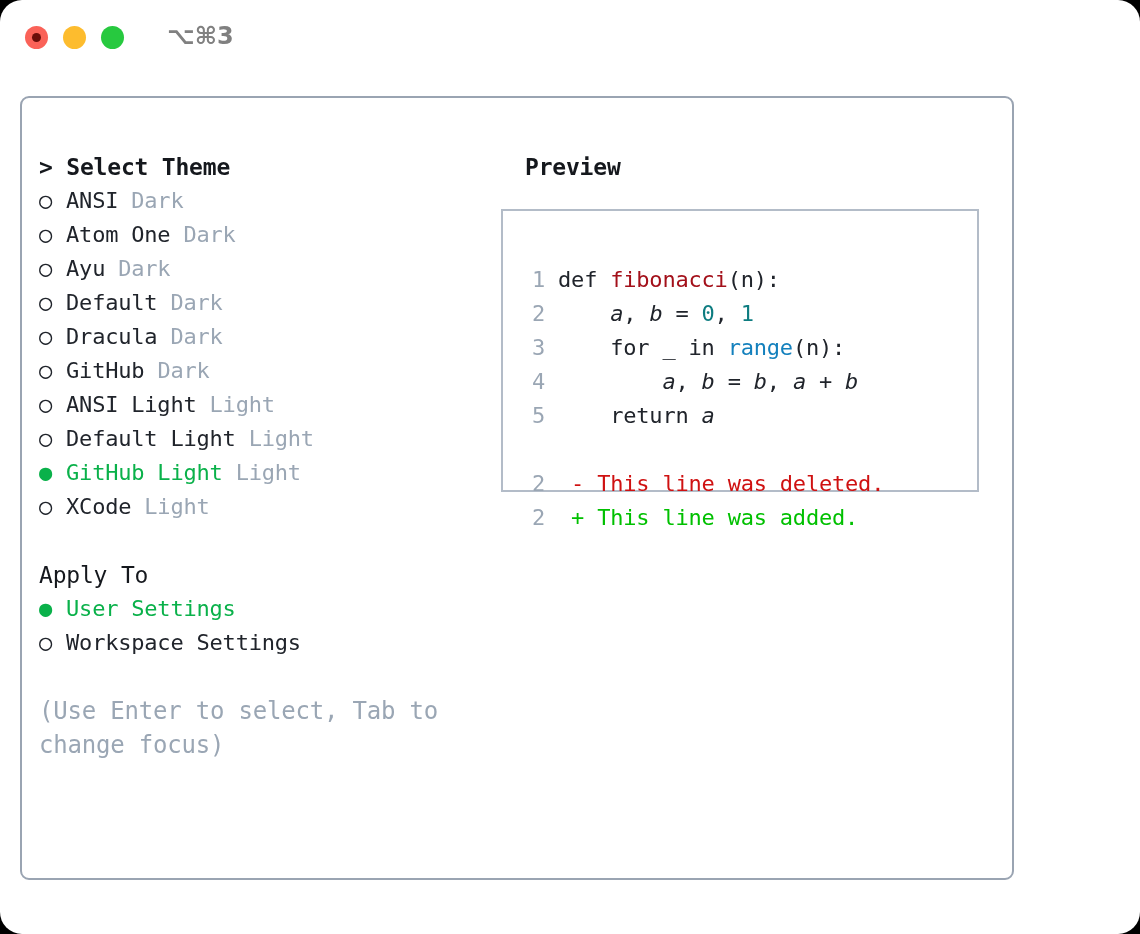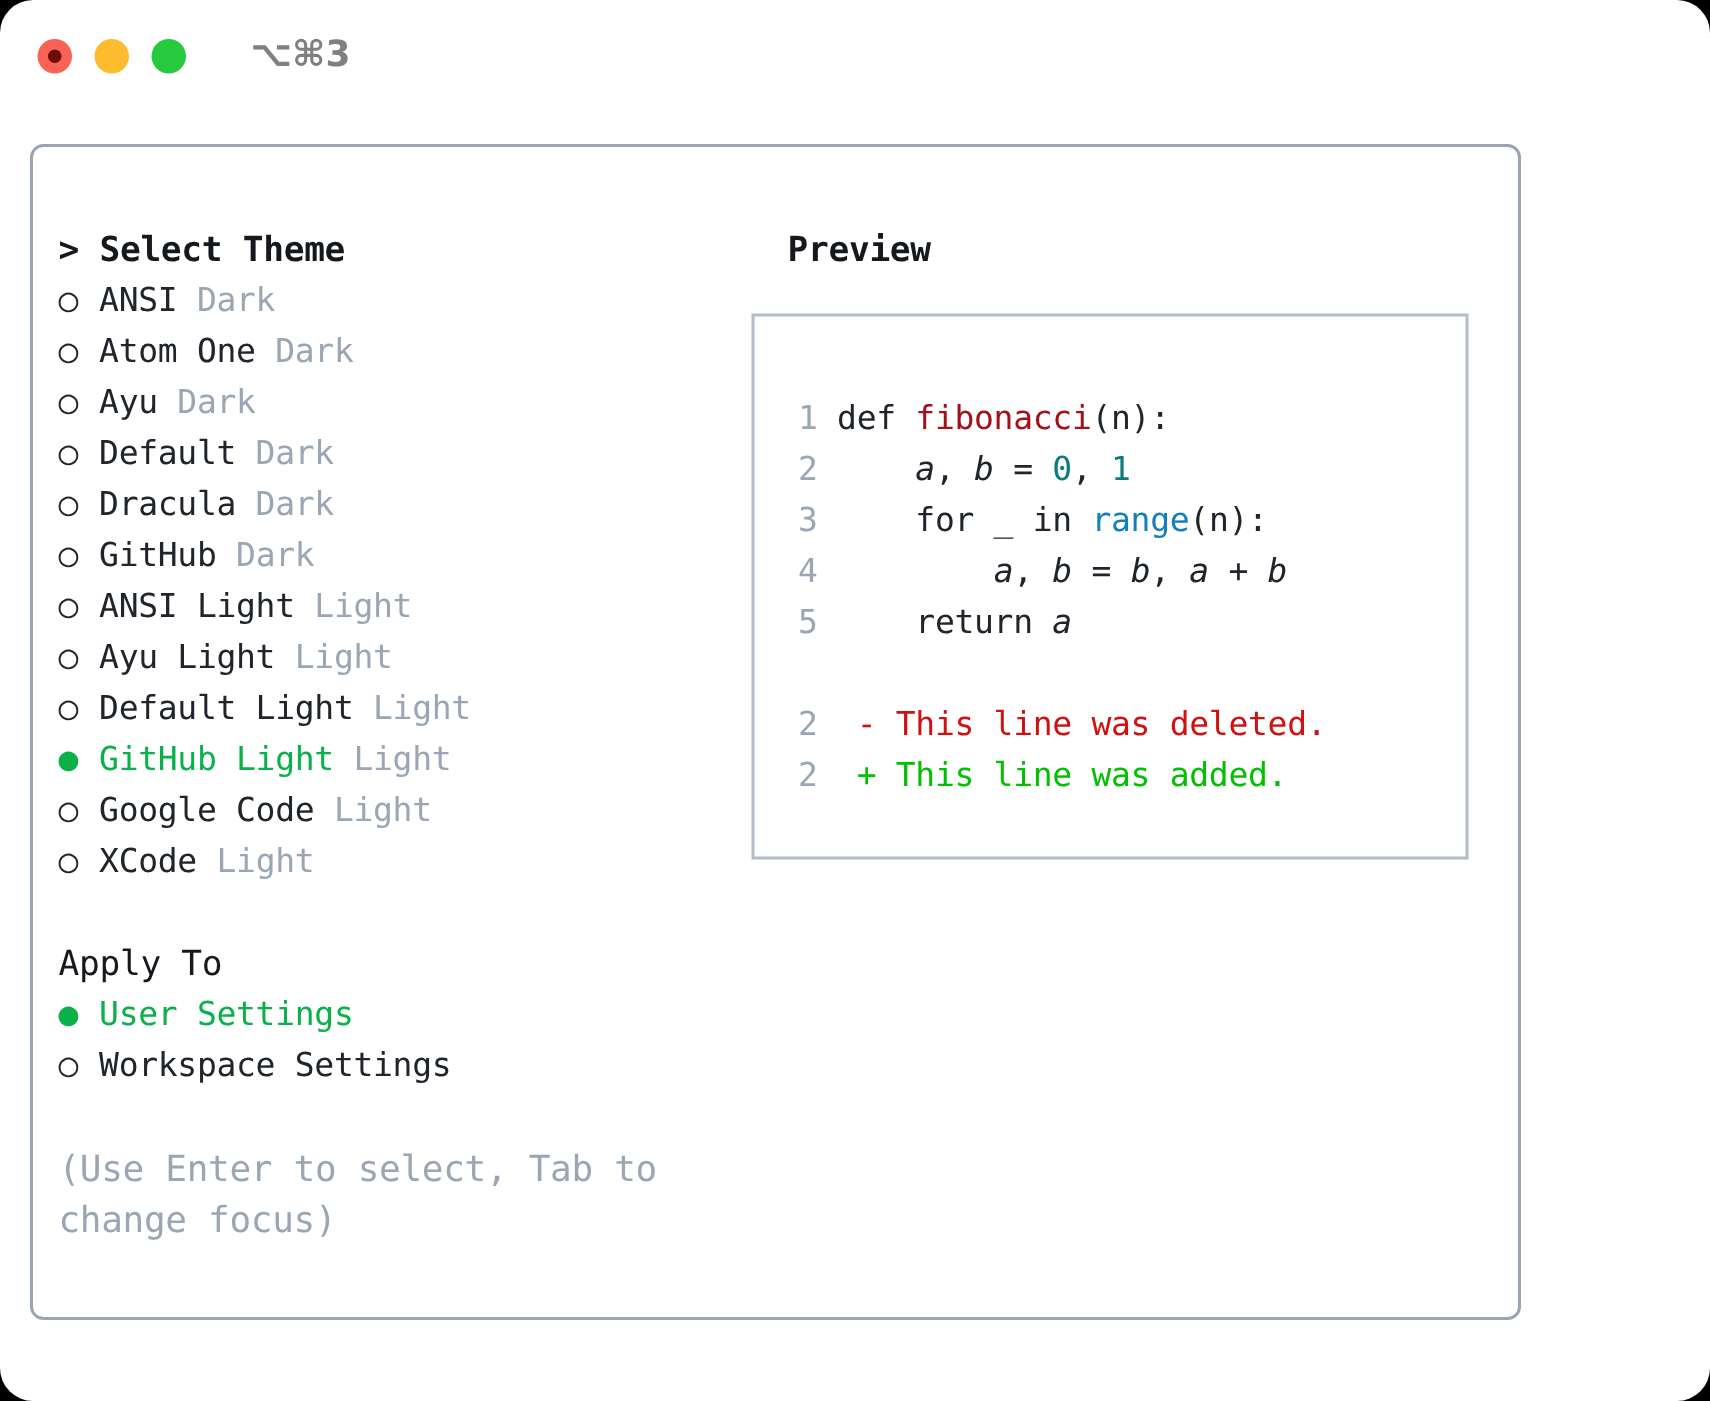--- a/index.html
+++ b/index.html
@@ -145,21 +145,21 @@
     font-size: 23px;
     font-weight: bold;
     color: #15181d;
     line-height: 34px;
     letter-spacing: -0.2px;
     margin-left: 24px;
   }
   .preview-box {
     margin-top: 25px;
     width: 478px;
-    height: 364px;
+    height: 283px;
     border: 2px solid #b3bcc8;
     box-sizing: border-box;
     background: #ffffff;
     padding: 52px 0 0 18px;
   }
   .code-line {
     font-size: 22px;
     line-height: 34px;
     white-space: pre;
     color: #20242b;
@@ -204,24 +204,22 @@
       <div class="section-head">&gt; Select Theme</div>
 
       <div id="theme-list">
           <div class="opt"><span class="bullet">○</span><span> ANSI </span><span class="variant">Dark</span></div>
           <div class="opt"><span class="bullet">○</span><span> Atom One </span><span class="variant">Dark</span></div>
           <div class="opt"><span class="bullet">○</span><span> Ayu </span><span class="variant">Dark</span></div>
           <div class="opt"><span class="bullet">○</span><span> Default </span><span class="variant">Dark</span></div>
           <div class="opt"><span class="bullet">○</span><span> Dracula </span><span class="variant">Dark</span></div>
           <div class="opt"><span class="bullet">○</span><span> GitHub </span><span class="variant">Dark</span></div>
           <div class="opt"><span class="bullet">○</span><span> ANSI Light </span><span class="variant">Light</span></div>
-          <div class="opt"><span class="bullet">○</span><span> Ayu Light </span><span class="variant">Light</span></div>
           <div class="opt"><span class="bullet">○</span><span> Default Light </span><span class="variant">Light</span></div>
           <div class="opt selected"><span class="bullet">●</span><span> GitHub Light </span><span class="variant">Light</span></div>
-          <div class="opt"><span class="bullet">○</span><span> Google Code </span><span class="variant">Light</span></div>
           <div class="opt"><span class="bullet">○</span><span> XCode </span><span class="variant">Light</span></div>
         </div>
 
       <div class="spacer-sm"></div>
 
       <div class="section-head unfocused">Apply To</div>
 
       <div id="apply-to-list">
           <div class="opt selected"><span class="bullet">●</span><span> User Settings</span></div>
           <div class="opt"><span class="bullet">○</span><span> Workspace Settings</span></div>

